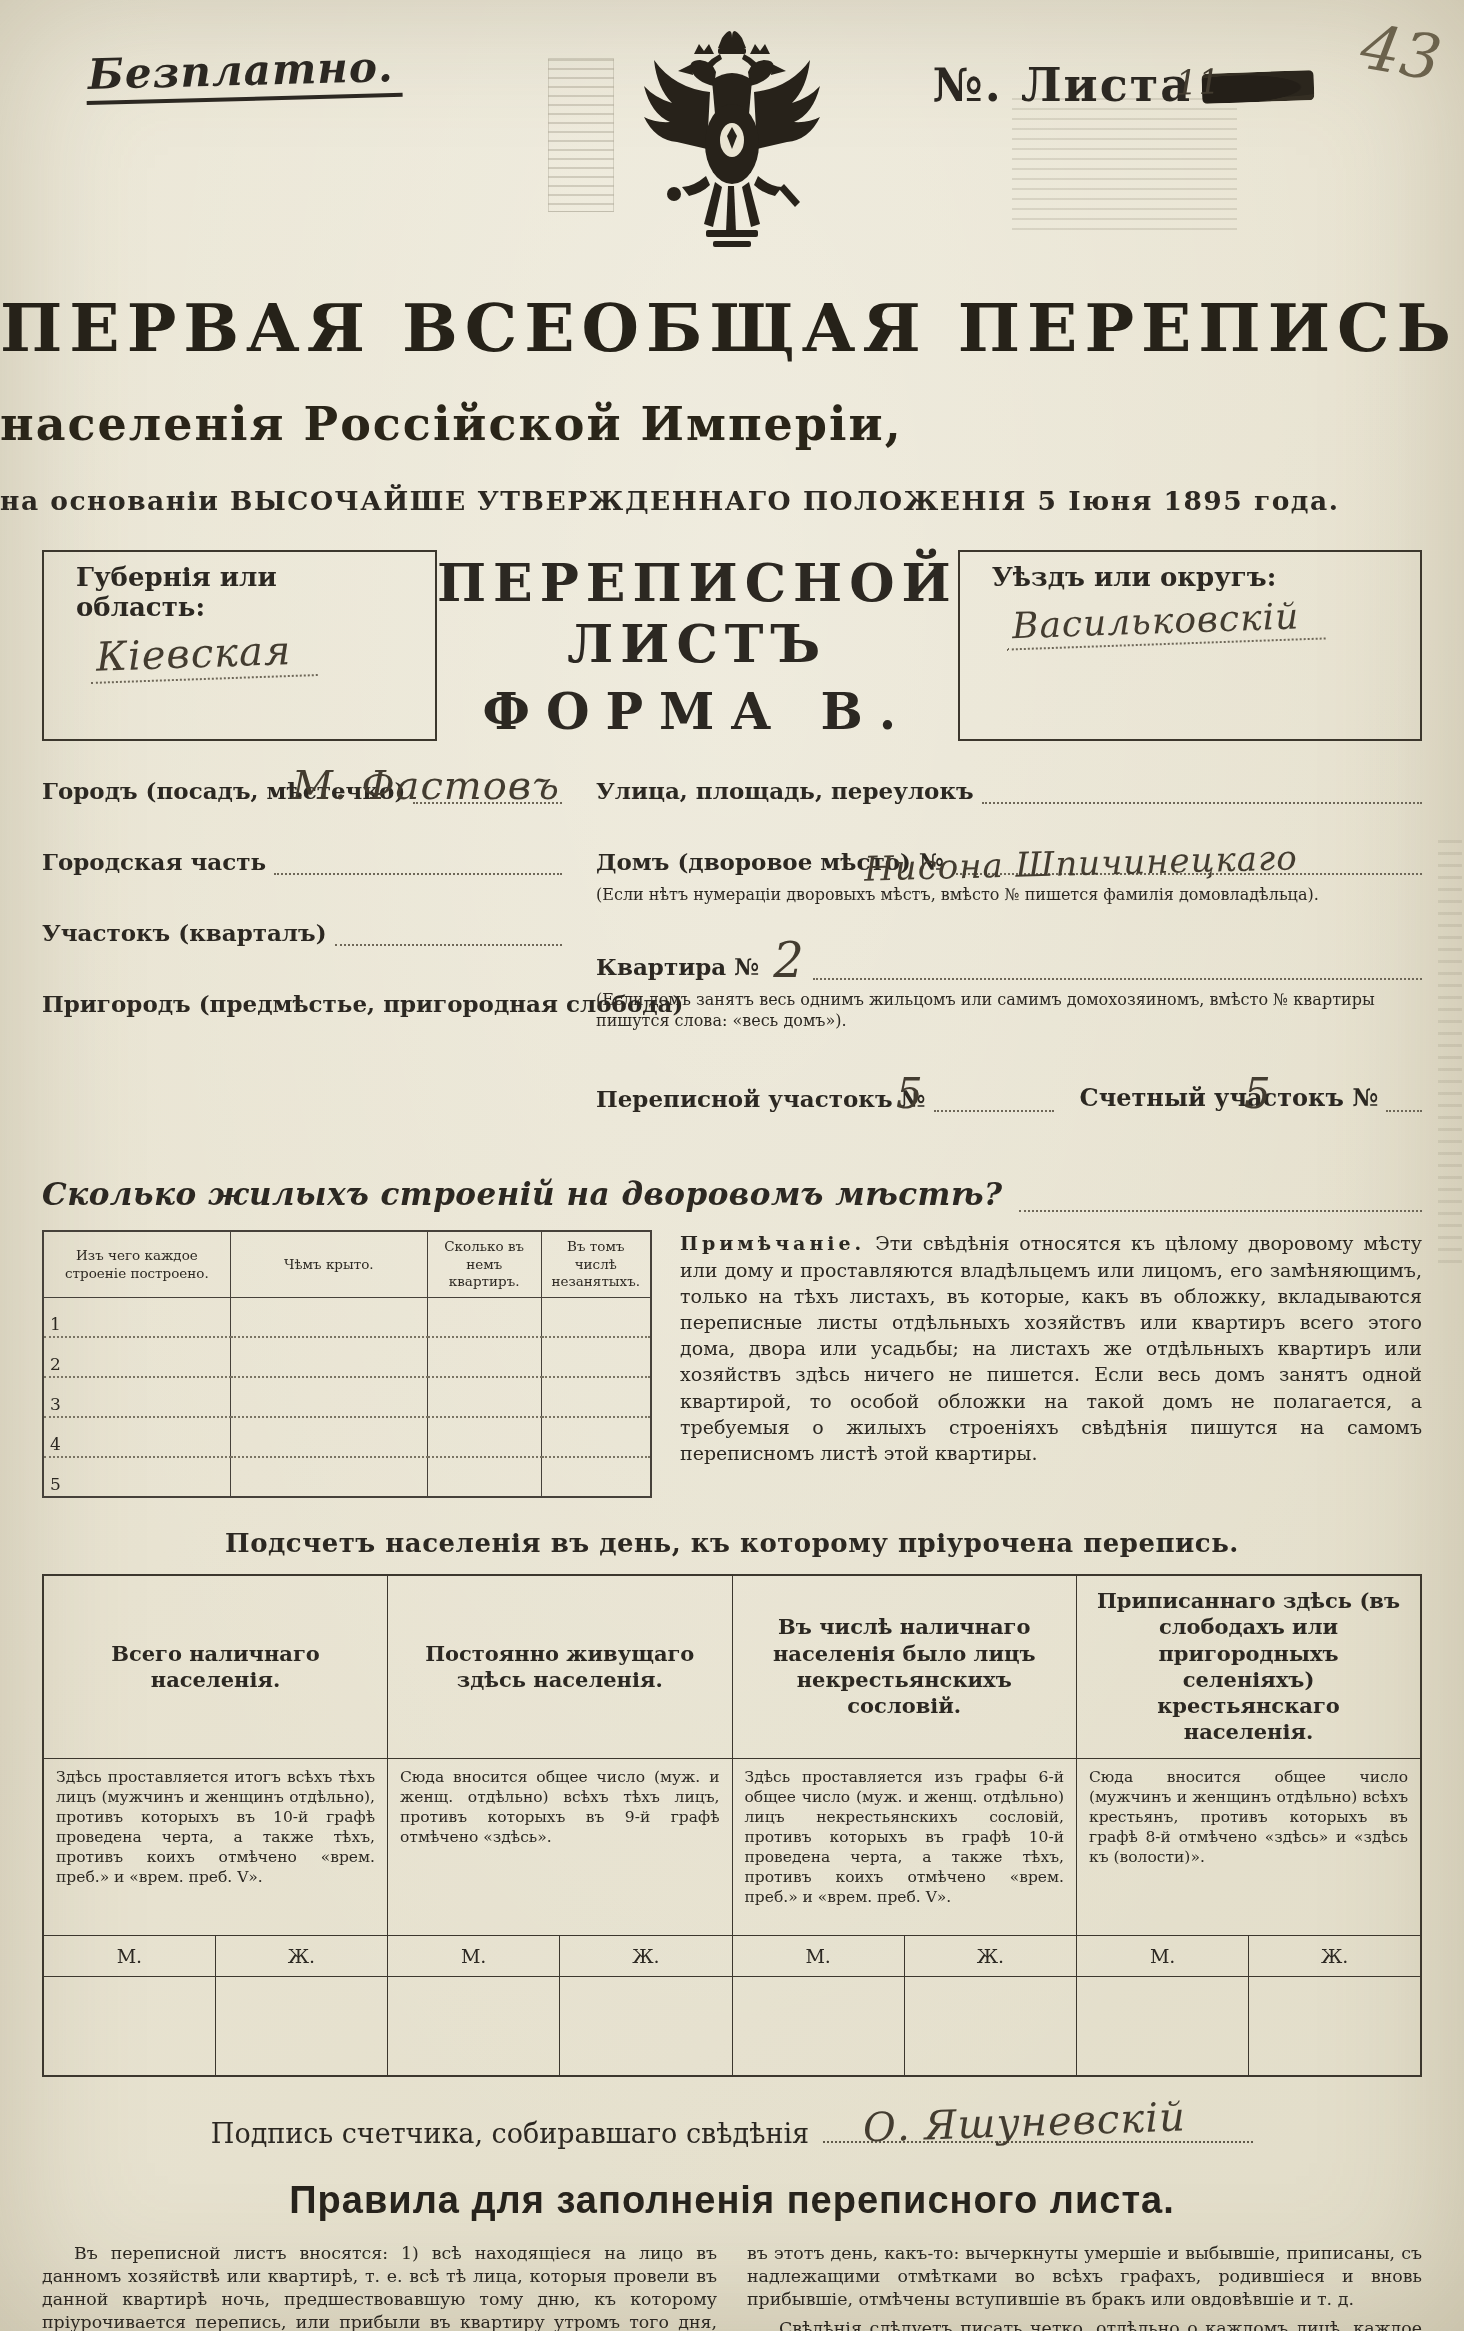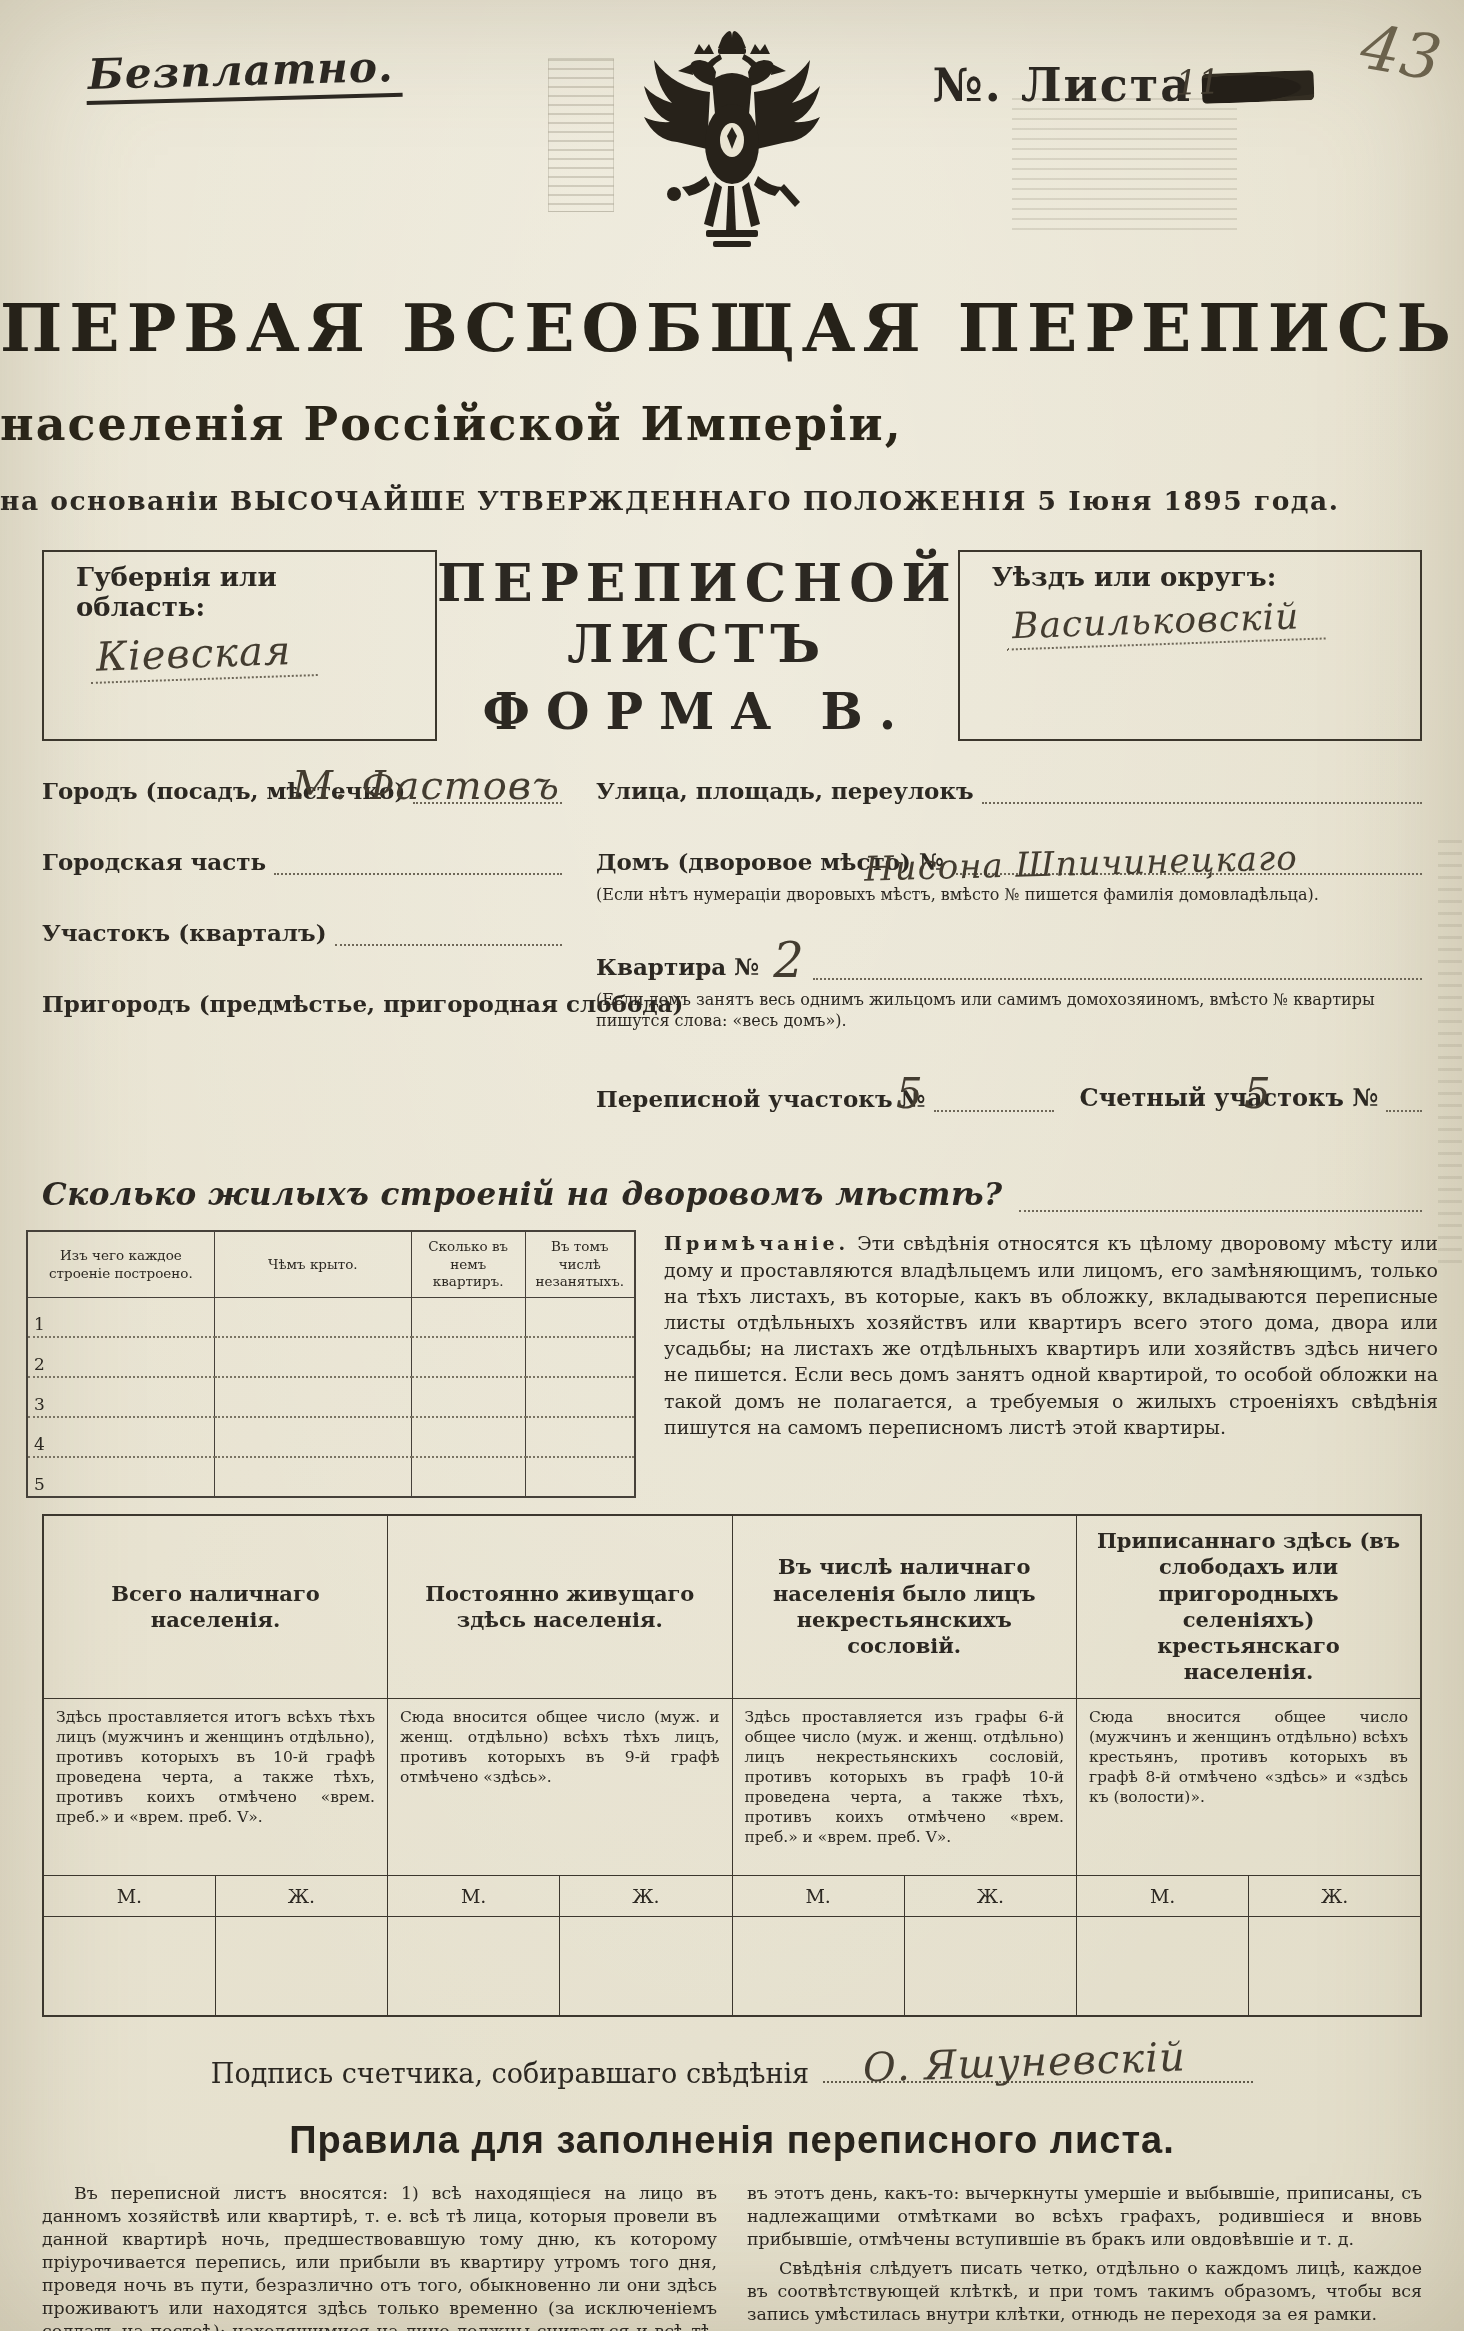--- a/index.html
+++ b/index.html
@@ -73,21 +73,21 @@
   .val-city{position:absolute;left:250px;bottom:-4px;font-size:40px;}
   .val-house{position:absolute;left:268px;bottom:-8px;font-size:34px;white-space:nowrap;transform:rotate(-1.5deg);}
   .val-apt{font-size:48px;margin:0 0 -8px 14px;}
   .val-u1{position:absolute;left:300px;bottom:-6px;font-size:42px;}
   .val-u2{position:absolute;left:648px;bottom:-6px;font-size:42px;}
   .uch-row{margin-top:52px;}
   .uch-row .flabel2{font-size:24px;font-weight:bold;white-space:nowrap;margin-left:26px;}
   
   .bldq{display:flex;align-items:flex-end;margin:20px 42px 0;gap:8px;}
   .bldq .q{font-size:31px;font-weight:bold;font-style:italic;letter-spacing:.5px;white-space:nowrap;}
-  .bld-wrap{display:flex;gap:28px;margin:18px 26px 0;align-items:flex-start;}
+  .bld-wrap{display:flex;gap:28px;margin:18px 42px 0;align-items:flex-start;}
   .bld-table{border-collapse:collapse;width:610px;border:2px solid #46413a;}
   .bld-table th{border:1px solid #46413a;font-size:13.5px;font-weight:normal;padding:6px 4px;height:50px;vertical-align:middle;text-align:center;line-height:1.3;}
   .bld-table td{border-left:1px solid #46413a;border-bottom:2px dotted #7a7464;height:36px;vertical-align:bottom;}
   .bld-table td.rownum{font-size:17px;padding:0 0 2px 6px;}
   .bld-note{flex:1;font-size:19px;line-height:1.38;text-align:justify;}
   .note-lead{letter-spacing:4px;font-weight:bold;}
   
   .pop-title{text-align:center;font-size:26px;font-weight:bold;margin:30px 0 0;letter-spacing:.5px;}
   .pop-table{border-collapse:collapse;margin:16px 42px 0;width:1380px;table-layout:fixed;border:2.5px solid #3c372e;}
   .pop-table td{border:1.5px solid #3c372e;vertical-align:top;}
@@ -294,20 +294,21 @@
         </tr>
       </tbody>
     </table>
 
     <div class="bld-note">
       <span class="note-lead">Примѣчаніе.</span>
       <span>Эти свѣдѣнія относятся къ цѣлому дворовому мѣсту или дому и проставляются владѣльцемъ или лицомъ, его замѣняющимъ, только на тѣхъ листахъ, въ которые, какъ въ обложку, вкладываются переписные листы отдѣльныхъ хозяйствъ или квартиръ всего этого дома, двора или усадьбы; на листахъ же отдѣльныхъ квартиръ или хозяйствъ здѣсь ничего не пишется. Если весь домъ занятъ одной квартирой, то особой обложки на такой домъ не полагается, а требуемыя о жилыхъ строеніяхъ свѣдѣнія пишутся на самомъ переписномъ листѣ этой квартиры.</span>
     </div>
   </div>
 
+  <div class="pop-title">Подсчетъ населенія въ день, къ которому пріурочена перепись.</div>
 
   <table class="pop-table">
     <colgroup>
         <col span="8" style="width:12.5%">
       </colgroup>
     <tbody>
       <tr class="pt-head">
         <td colspan="2">Всего наличнаго населенія.</td>
         <td colspan="2">Постоянно живущаго здѣсь населенія.</td>
         <td colspan="2">Въ числѣ наличнаго населенія было лицъ некрестьянскихъ сословій.</td>

